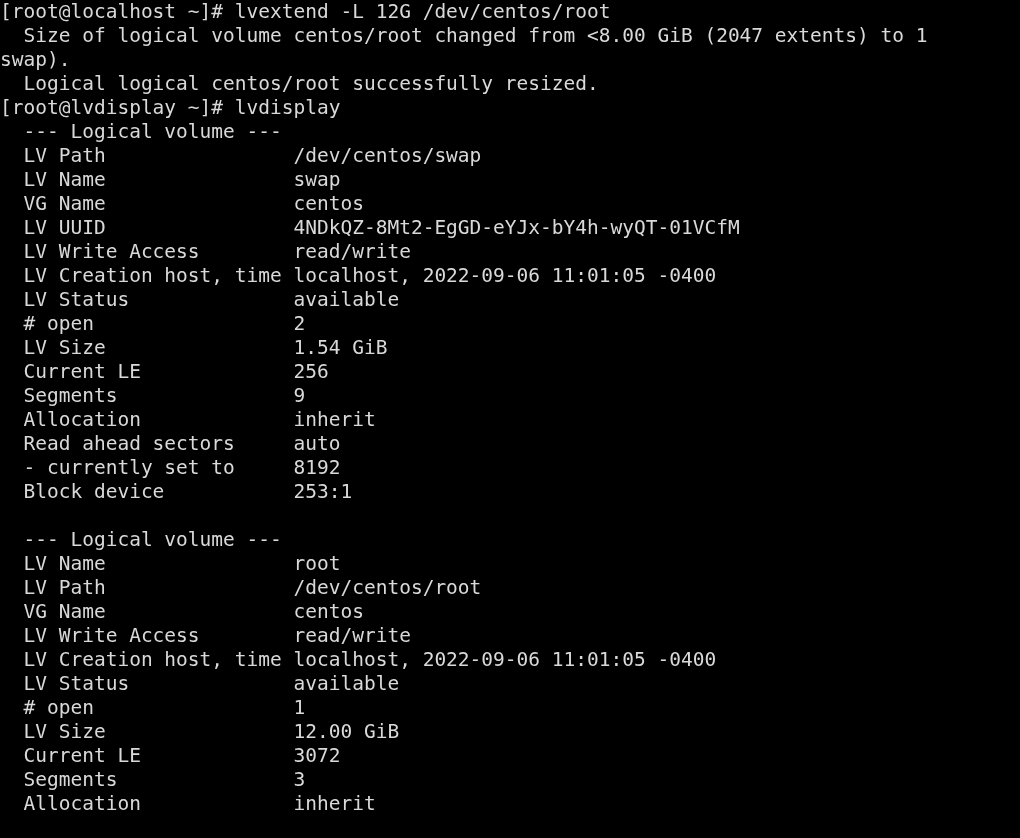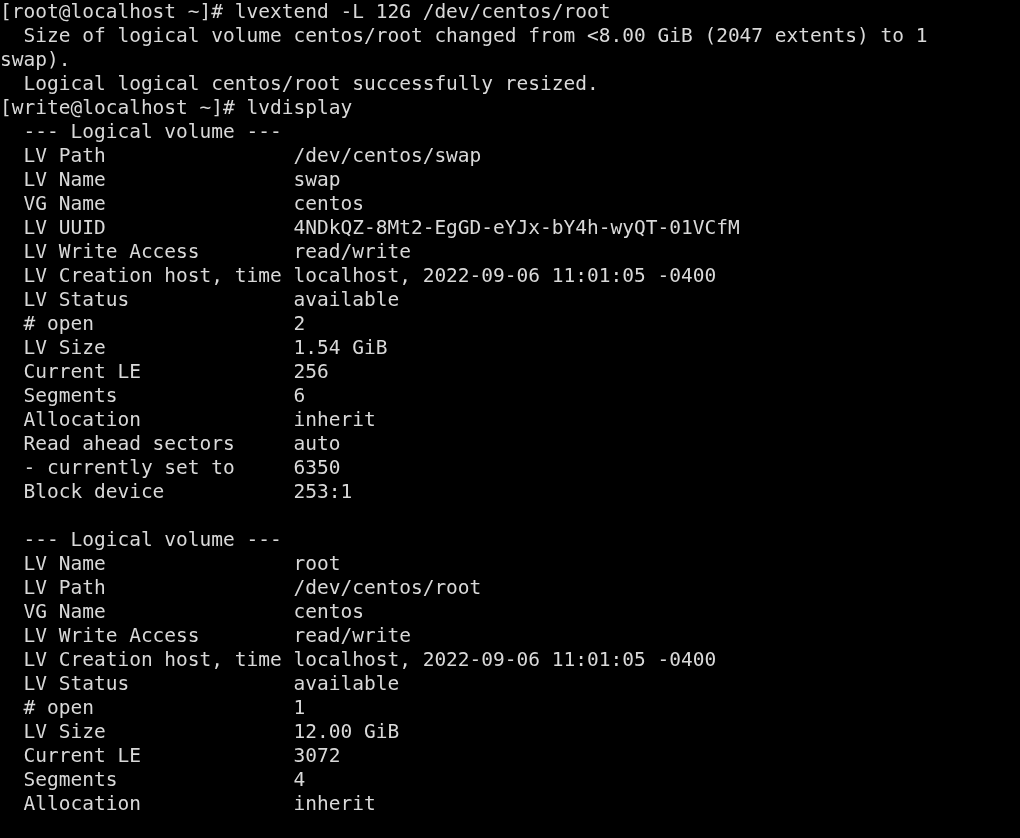--- a/index.html
+++ b/index.html
@@ -47,44 +47,44 @@
 </style>
 </head>
 <body>
 
 <div id="terminal">
 
   <div class="line">[root@localhost ~]# lvextend -L 12G /dev/centos/root</div>
   <div class="line">  Size of logical volume centos/root changed from &lt;8.00 GiB (2047 extents) to 1</div>
   <div class="line">swap).</div>
   <div class="line">  Logical logical centos/root successfully resized.</div>
-  <div class="line">[write@localhost ~]# lvdisplay</div>
+  <div class="line">[root@lvdisplay ~]# lvdisplay</div>
   <div class="line">  --- Logical volume ---</div>
   <div class="line">  LV Path                /dev/centos/swap</div>
   <div class="line">  LV Name                swap</div>
   <div class="line">  VG Name                centos</div>
   <div class="line">  LV UUID                4NDkQZ-8Mt2-EgGD-eYJx-bY4h-wyQT-01VCfM</div>
   <div class="line">  LV Write Access        read/write</div>
   <div class="line">  LV Creation host, time localhost, 2022-09-06 11:01:05 -0400</div>
   <div class="line">  LV Status              available</div>
   <div class="line">  # open                 2</div>
   <div class="line">  LV Size                1.54 GiB</div>
   <div class="line">  Current LE             256</div>
-  <div class="line">  Segments               6</div>
+  <div class="line">  Segments               9</div>
   <div class="line">  Allocation             inherit</div>
   <div class="line">  Read ahead sectors     auto</div>
-  <div class="line">  - currently set to     6350</div>
+  <div class="line">  - currently set to     8192</div>
   <div class="line">  Block device           253:1</div>
   <div class="line blank"></div>
   <div class="line">  --- Logical volume ---</div>
   <div class="line">  LV Name                root</div>
   <div class="line">  LV Path                /dev/centos/root</div>
   <div class="line">  VG Name                centos</div>
   <div class="line">  LV Write Access        read/write</div>
   <div class="line">  LV Creation host, time localhost, 2022-09-06 11:01:05 -0400</div>
   <div class="line">  LV Status              available</div>
   <div class="line">  # open                 1</div>
   <div class="line">  LV Size                12.00 GiB</div>
   <div class="line">  Current LE             3072</div>
-  <div class="line">  Segments               4</div>
+  <div class="line">  Segments               3</div>
   <div class="line">  Allocation             inherit</div>
 
 </div>
 
 </body></html>

